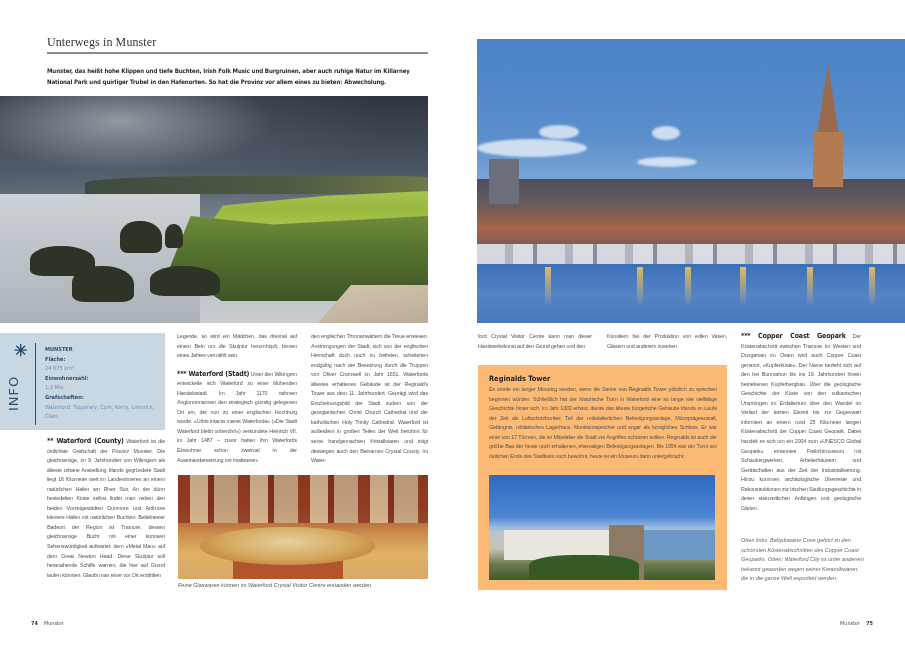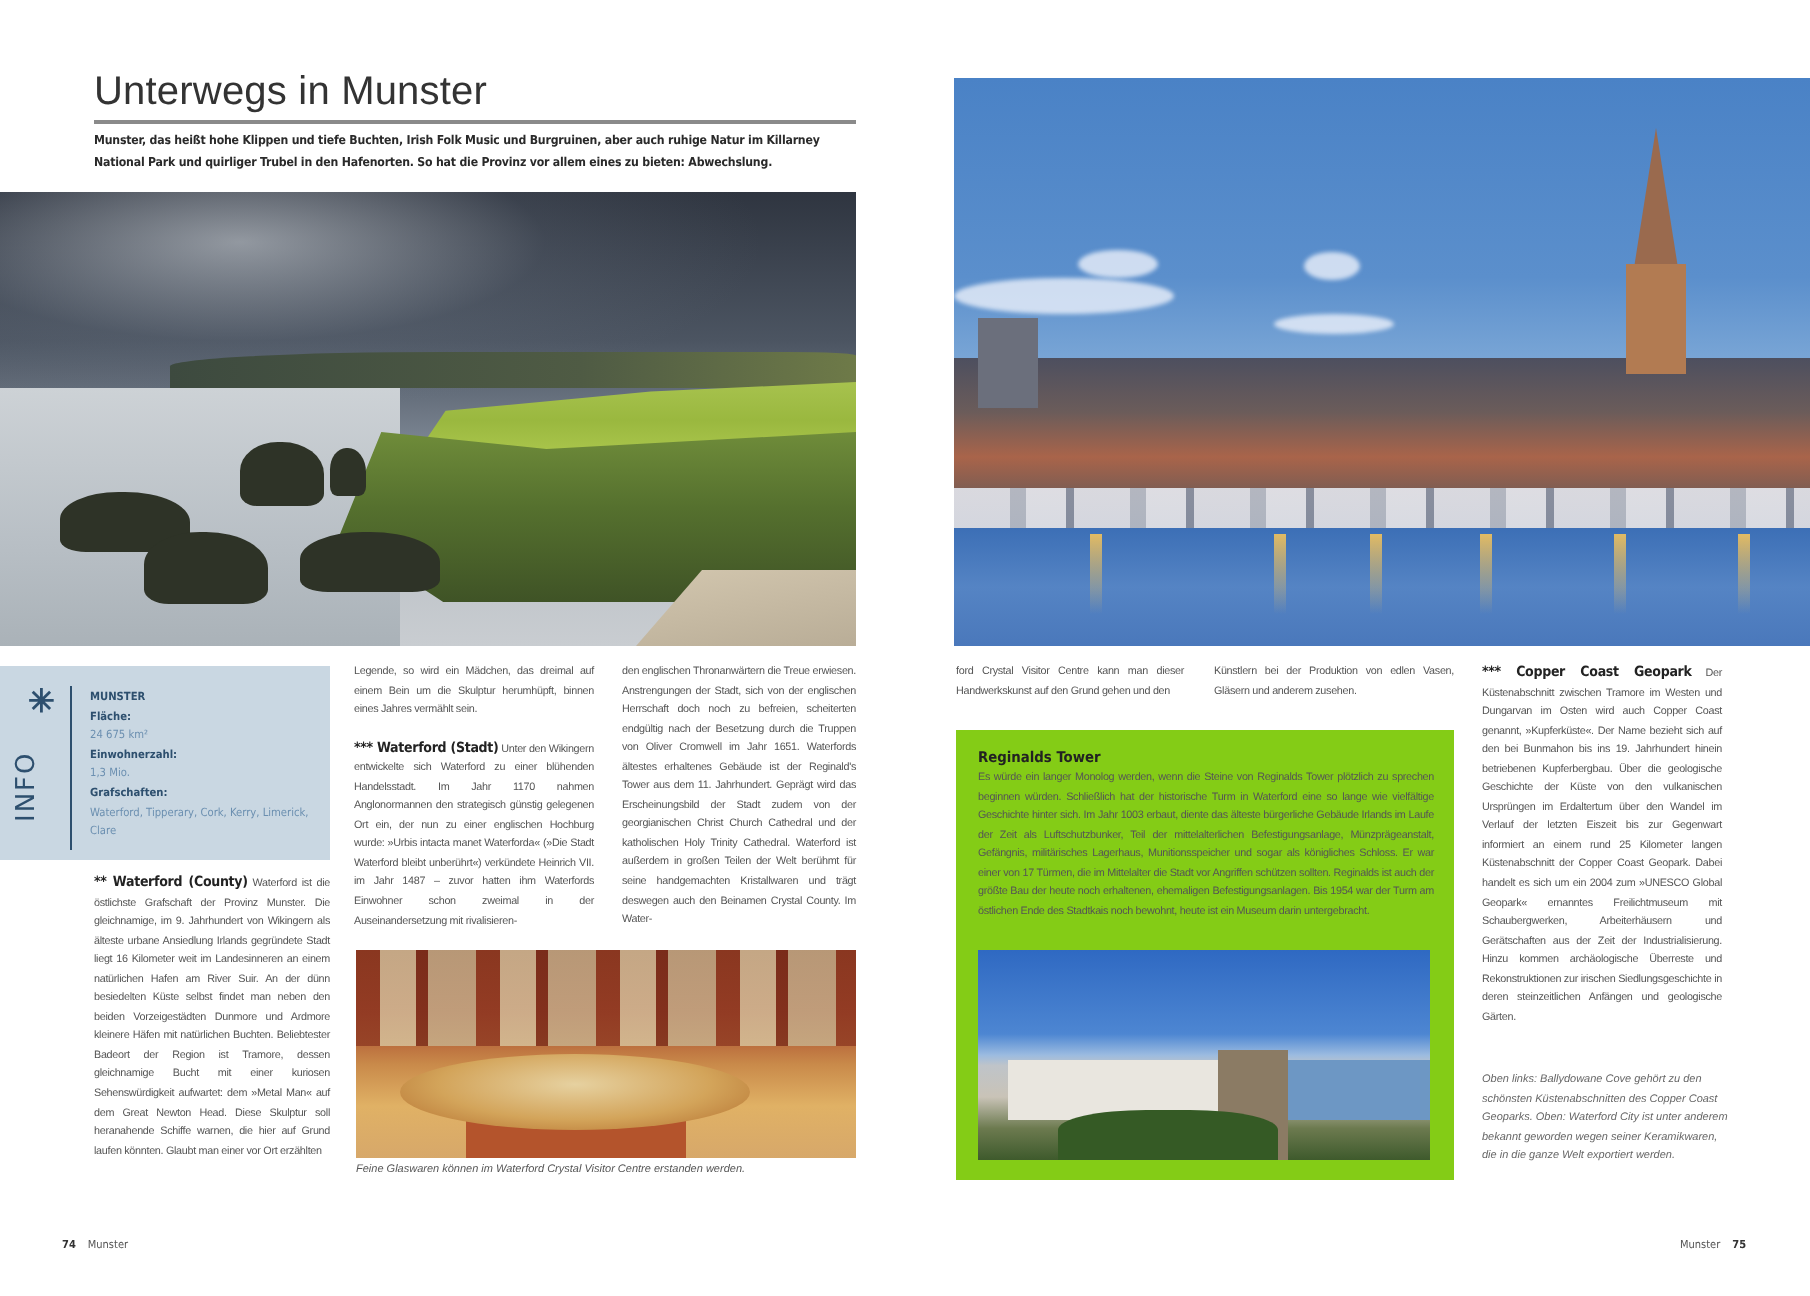--- a/index.html
+++ b/index.html
@@ -1,21 +1,21 @@
 <!DOCTYPE html>
 <html><head>
 <meta charset="utf-8">
 <style>
   * { box-sizing: border-box; margin: 0; padding: 0; }
   html, body { width: 905px; height: 648px; background: #ffffff; overflow: hidden; }
   body { position: relative; font-family: "Liberation Sans", sans-serif; color: #3a3a3a; }
 
   .page-title {
     position: absolute; left: 47px; top: 35px; width: 381px;
-    font-family: Liberation Sans, sans-serif; font-size: 20px; color: #333;
+    font-family: Liberation Serif, serif; font-size: 12px; color: #333;
     letter-spacing: 0.1px; padding-bottom: 2px;
     border-bottom: 2px solid #8a8a8a;
   }
   .lead {
     position: absolute; left: 47px; top: 65px; width: 385px;
     font-family: "DejaVu Sans Condensed", "DejaVu Sans", sans-serif;
     font-size: 6.1px; font-weight: bold; line-height: 11px; color: #2a2a2a;
     letter-spacing: -0.1px;
   }
 
@@ -85,21 +85,21 @@
   #photo-glass { left: 178px; top: 475px; width: 250px; height: 104px;
     background: linear-gradient(180deg, #7a2a18 0%, #a5412a 30%, #c98a4a 55%, #e0b165 75%, #d7a86a 100%); }
   #photo-glass .shelves { position:absolute; left:0; top:0; width:100%; height:48px;
     background: repeating-linear-gradient(90deg, #8e3a22 0 12px, #d7c6a0 12px 30px, #7a2c1a 30px 36px, #c7b38e 36px 60px); opacity:.8; }
   #photo-glass .table { position:absolute; left:22px; top:52px; width:175px; height:38px;
     background: radial-gradient(ellipse at 50% 40%, #e6d1a0 0%, #d3a45a 55%, #b26c2c 100%); border-radius: 50%; }
   #photo-glass .tablebase { position:absolute; left:55px; top:80px; width:110px; height:24px; background:#b4542c; }
   .caption-glass { position:absolute; left: 178px; top: 582px; width: 260px;
     font-family: "Liberation Sans", sans-serif; font-style: italic; font-size: 5.5px; color:#555; }
 
-  .reg-box { position:absolute; left: 478px; top: 365px; width: 249px; height: 225px; background: #84cc16; }
+  .reg-box { position:absolute; left: 478px; top: 365px; width: 249px; height: 225px; background: #fdba74; }
   .reg-box .reg-title { position:absolute; left: 11px; top: 9px;
     font-family: "DejaVu Sans Condensed", "DejaVu Sans", sans-serif; font-weight: bold; font-size: 7.4px; color:#222; }
   .reg-box .reg-text { position:absolute; left: 11px; top: 20px; width: 228px;
     font-family: "Liberation Sans Narrow", "Liberation Sans", sans-serif; font-size: 5.4px; line-height: 9.5px; color:#555; text-align: justify; letter-spacing: -0.15px; }
   #photo-reg { left: 11px; top: 110px; width: 226px; height: 105px;
     background: linear-gradient(180deg, #2f69c2 0%, #4d86d2 40%, #9bbbe0 50%, #bfc4c9 55%, #c9c3b7 70%, #6c7a4f 85%, #3e5a2c 100%); }
   #photo-reg .bld { position:absolute; left:15px; top:55px; width:110px; height:30px; background:#e9e6df; }
   #photo-reg .twr { position:absolute; left:120px; top:50px; width:35px; height:55px; background:#8b7b64; }
   #photo-reg .river { position:absolute; left:150px; top:55px; width:76px; height:30px; background:#6d97c4; }
   #photo-reg .trees { position:absolute; left:40px; top:80px; width:110px; height:25px; background:#355a25; border-radius: 40% 40% 0 0; }

